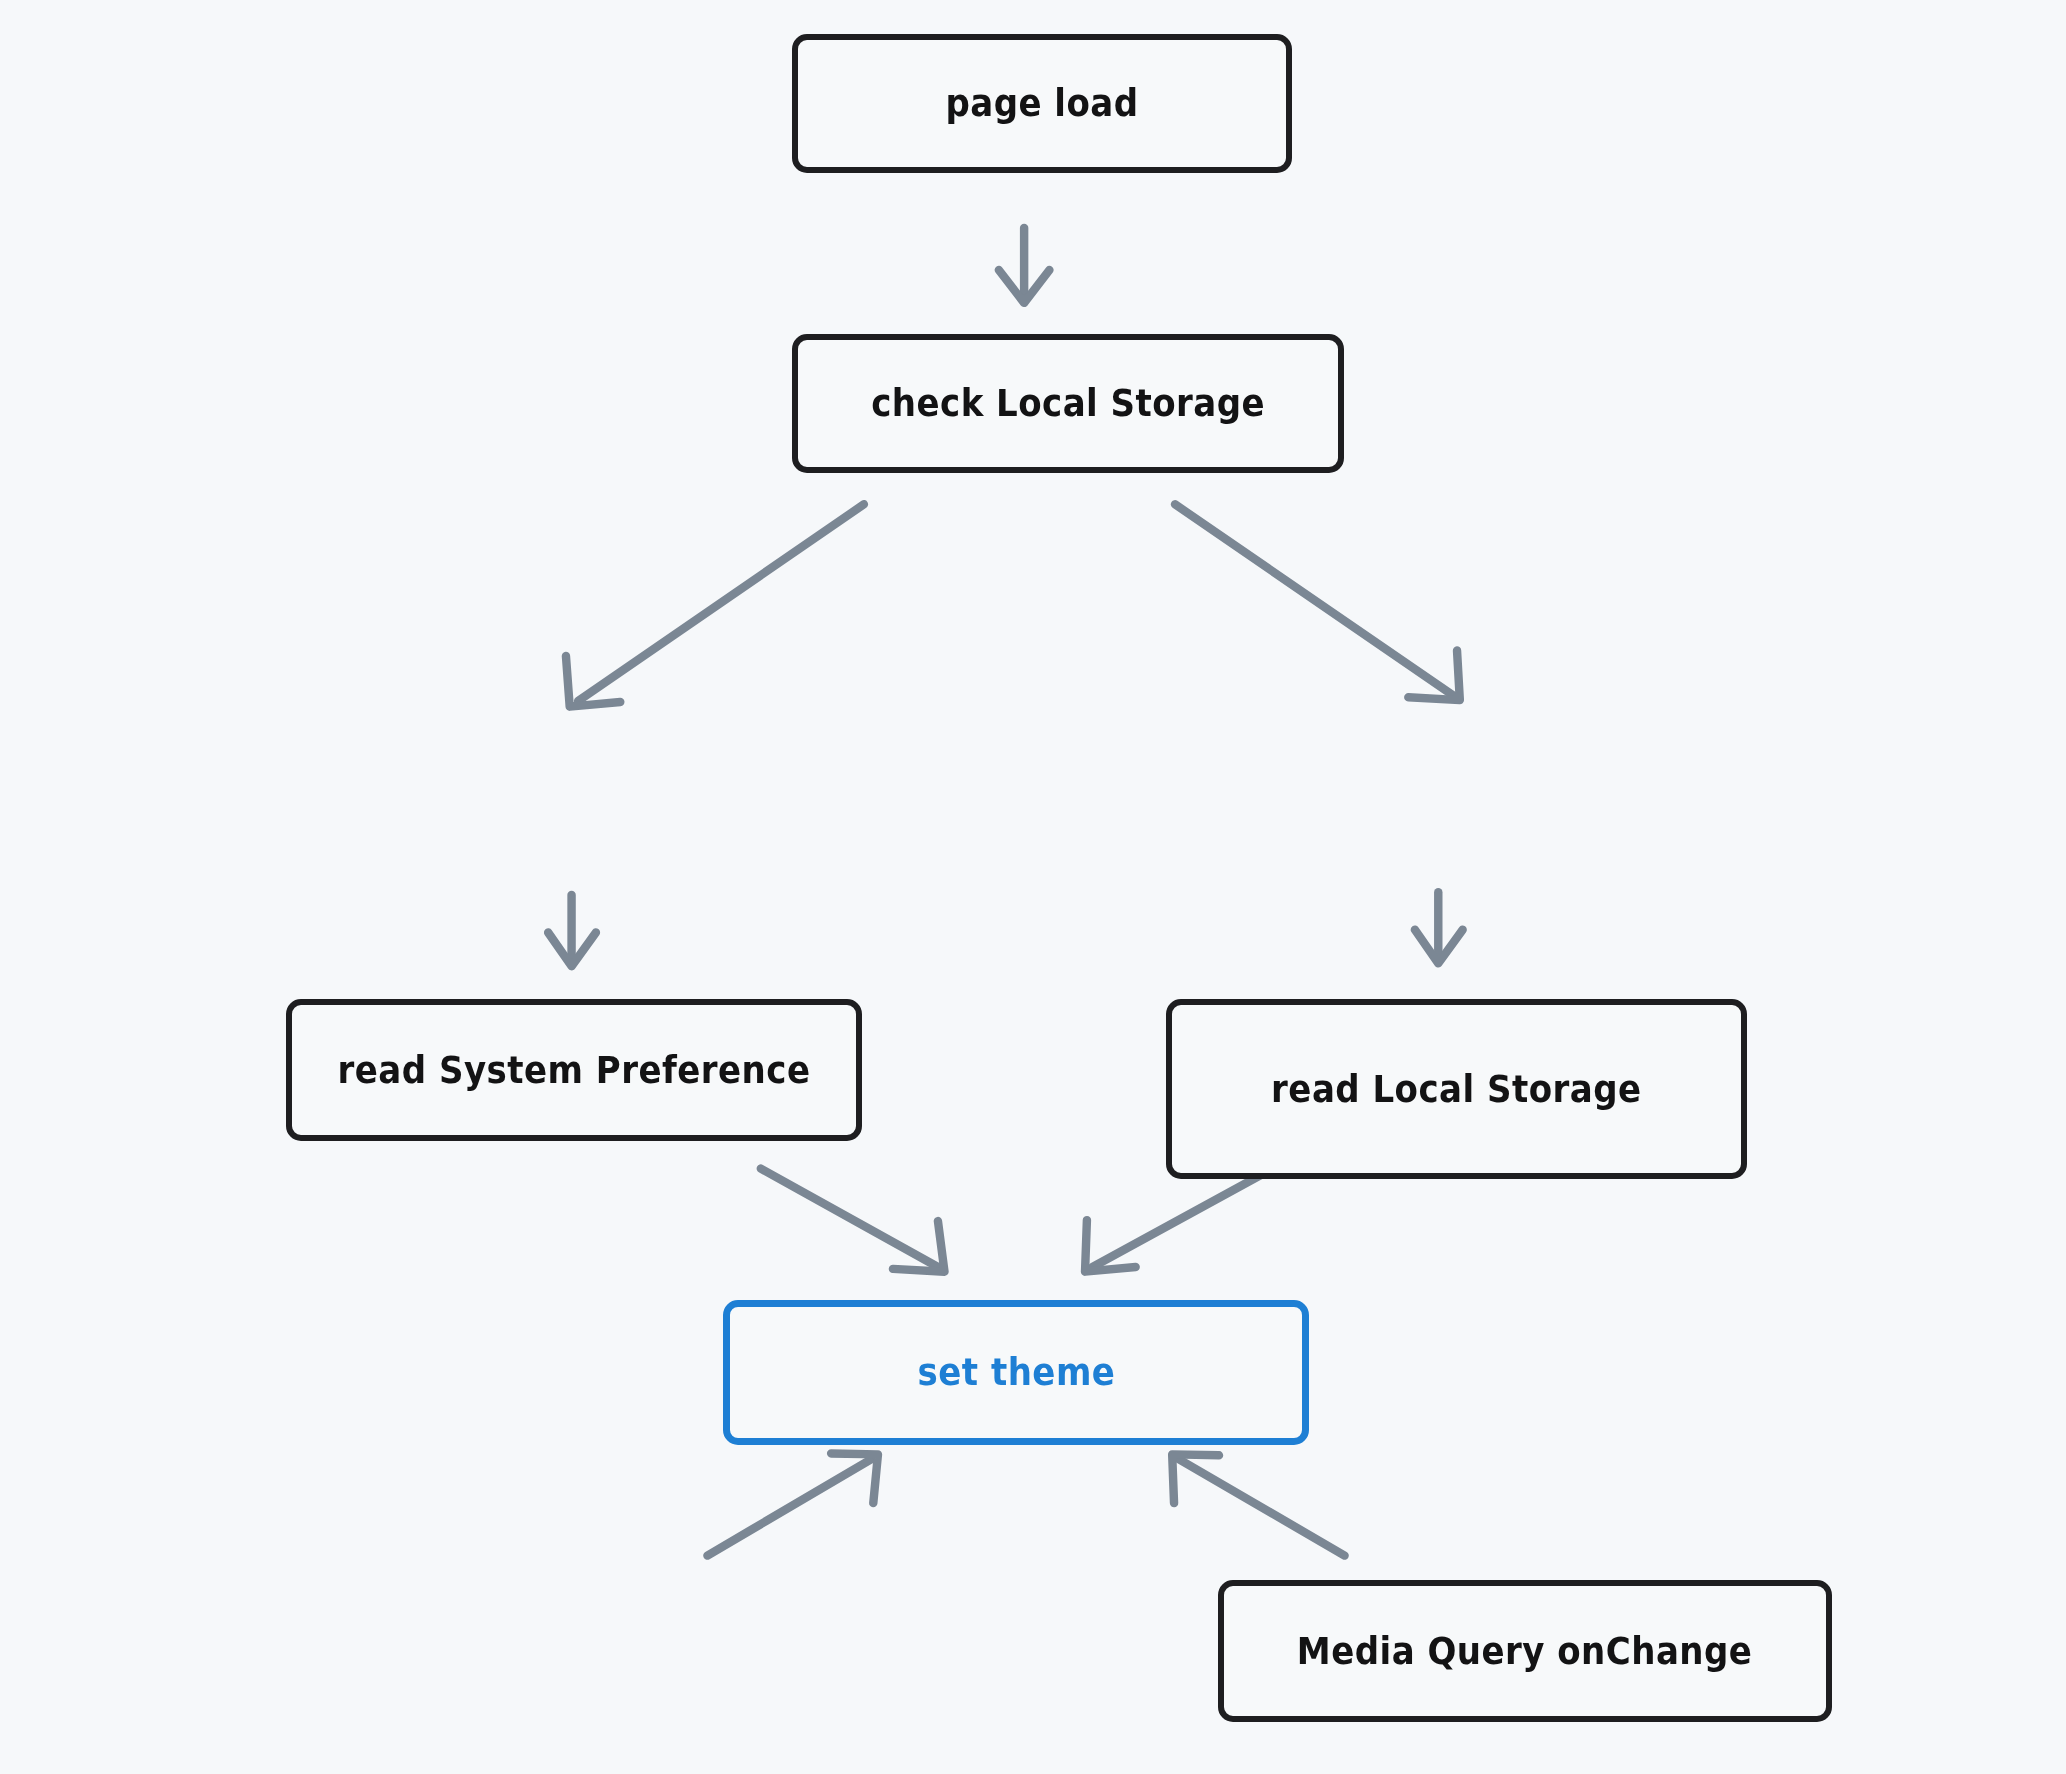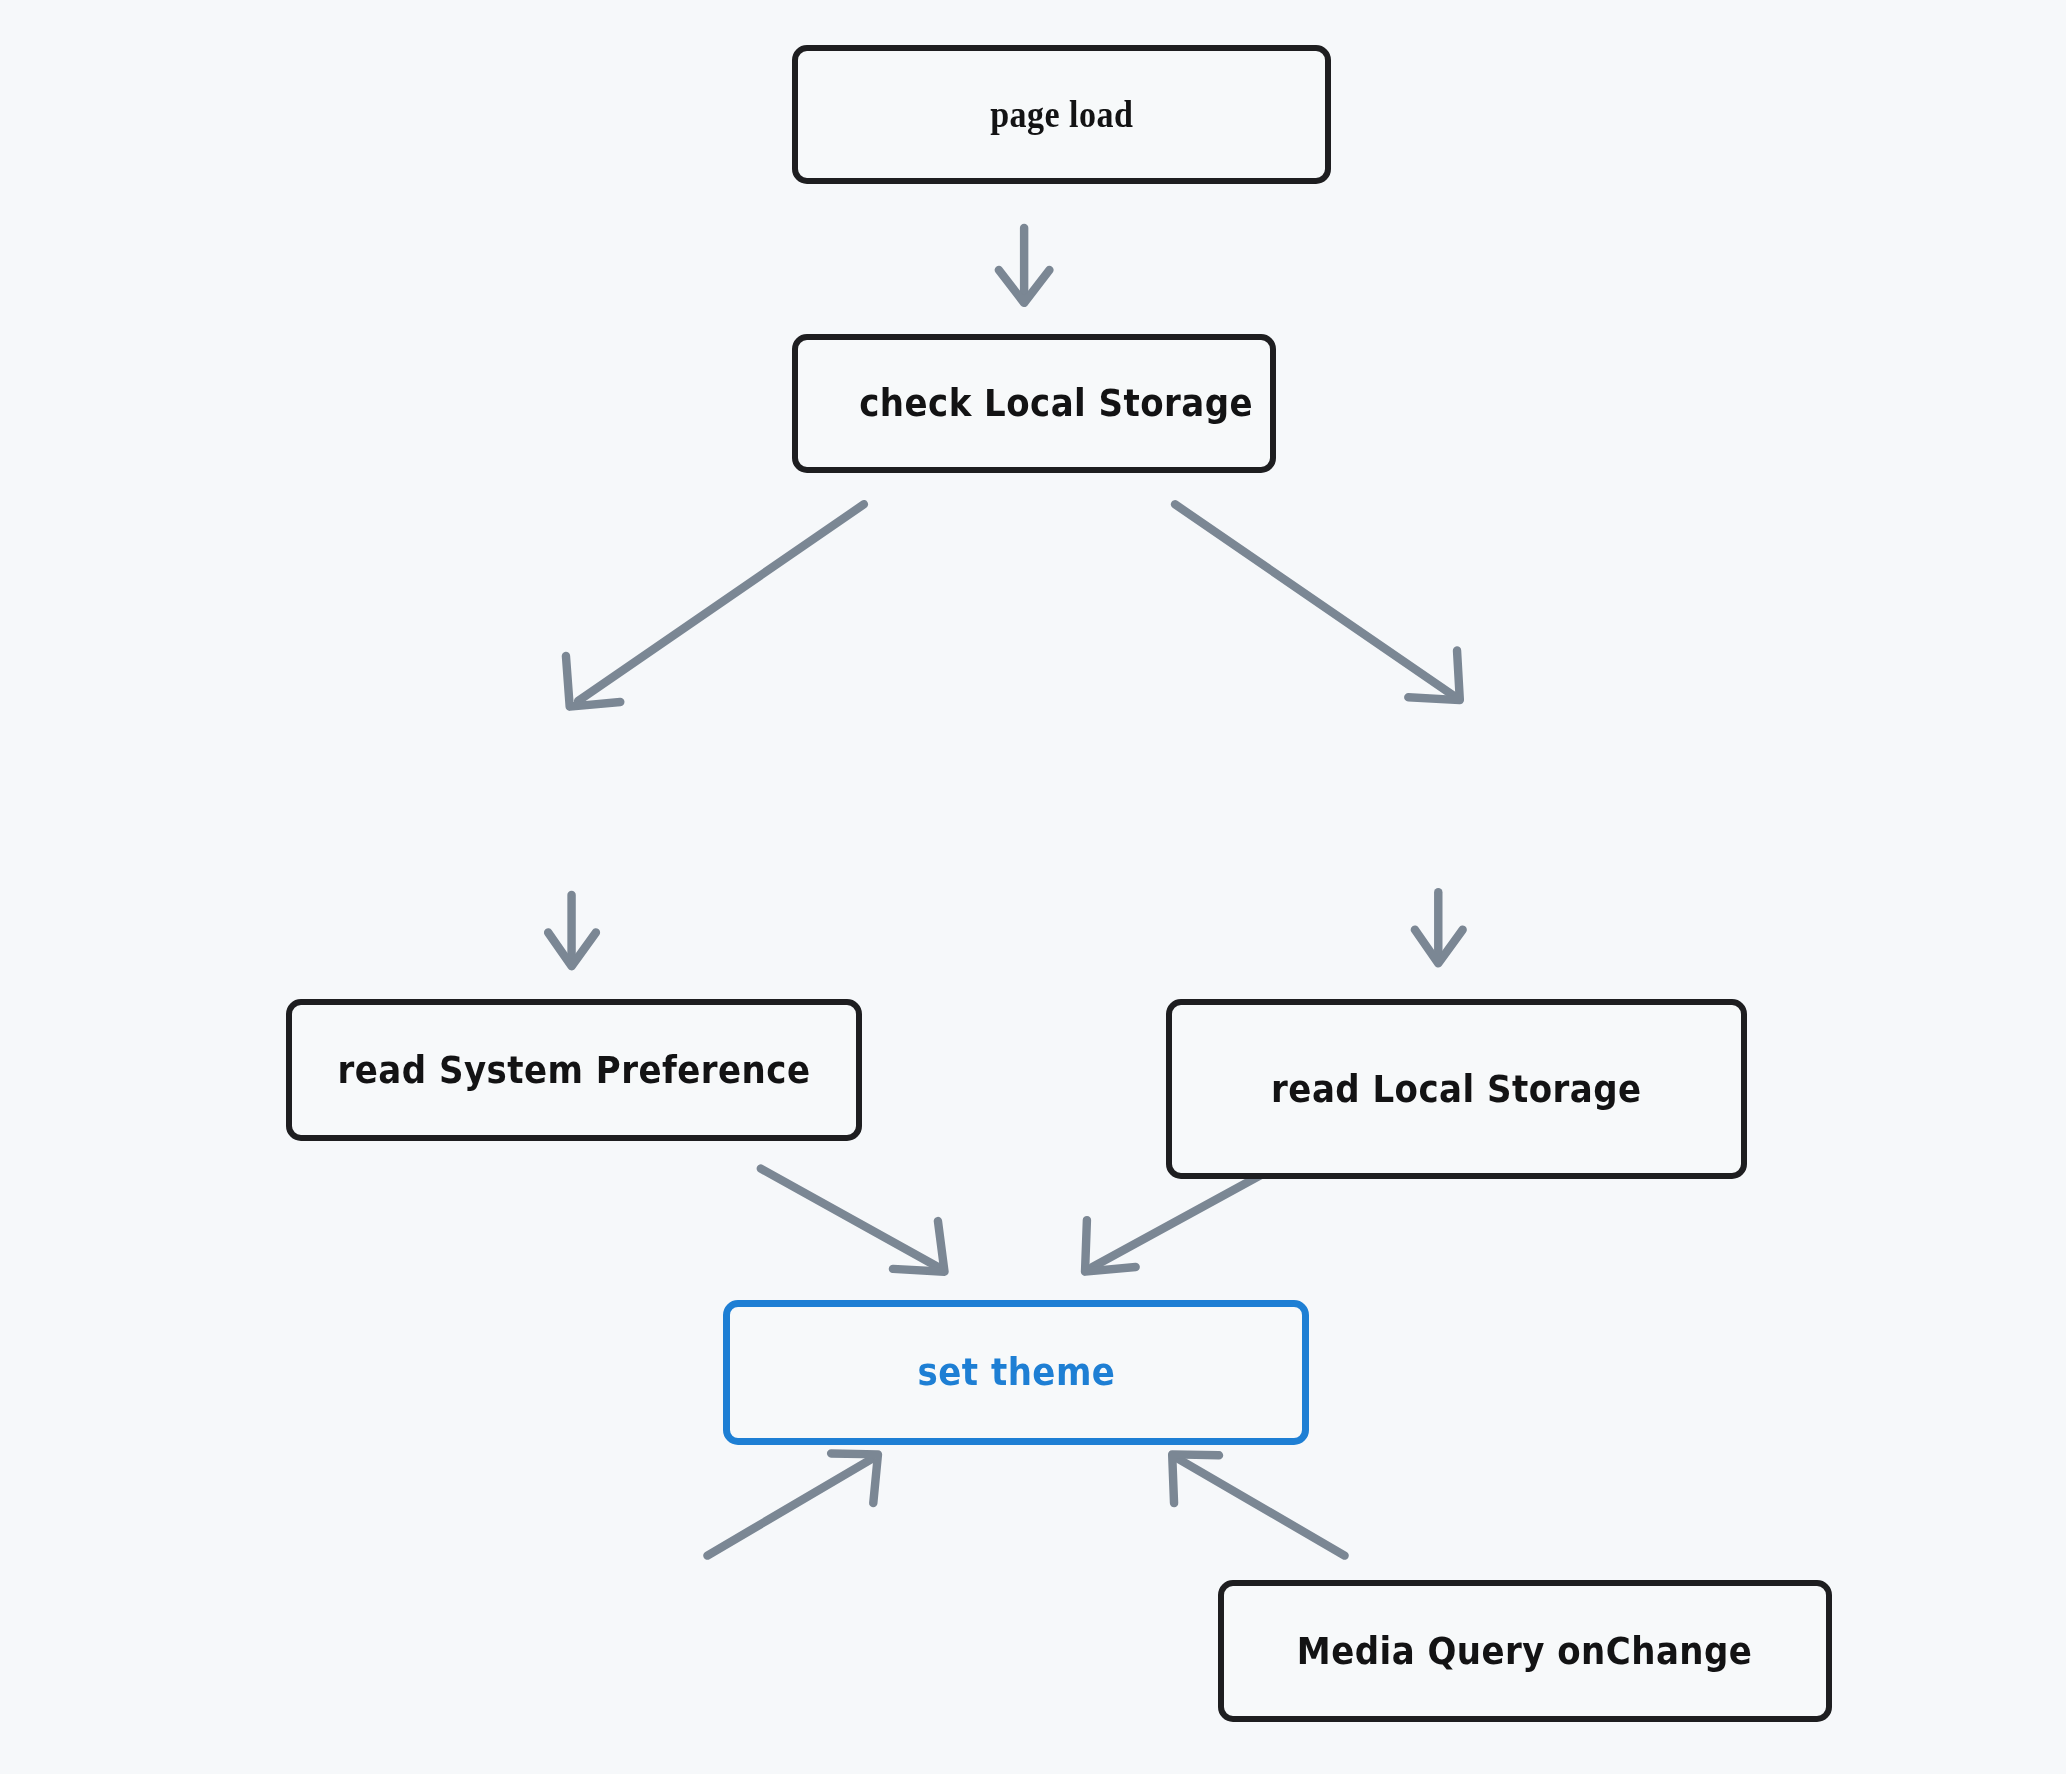--- a/index.html
+++ b/index.html
@@ -102,25 +102,25 @@
       </g>
 
       <g>
         <path d="M 1435 1660 L 1258 1557"></path>
         <path d="M 1253 1604 L 1251 1552 L 1301 1553"></path>
       </g>
 
     </g>
   </svg>
 
-  <div class="node" style="left:792px; top:45px; width:539px; height:139px;font-family:Liberation Serif, serif;">
+  <div class="node" style="left:792px; top:34px; width:500px; height:139px;">
     <span class="node-label">page load</span>
   </div>
 
-  <div class="node" style="left:792px; top:334px; width:484px; height:139px;justify-content:flex-end;">
+  <div class="node" style="left:792px; top:334px; width:552px; height:139px;">
     <span class="node-label">check Local Storage</span>
   </div>
 
 
 
   <div class="node" style="left:286px; top:999px; width:576px; height:142px;">
     <span class="node-label">read System Preference</span>
   </div>
 
   <div class="node" style="left:1166px; top:999px; width:581px; height:180px;">

